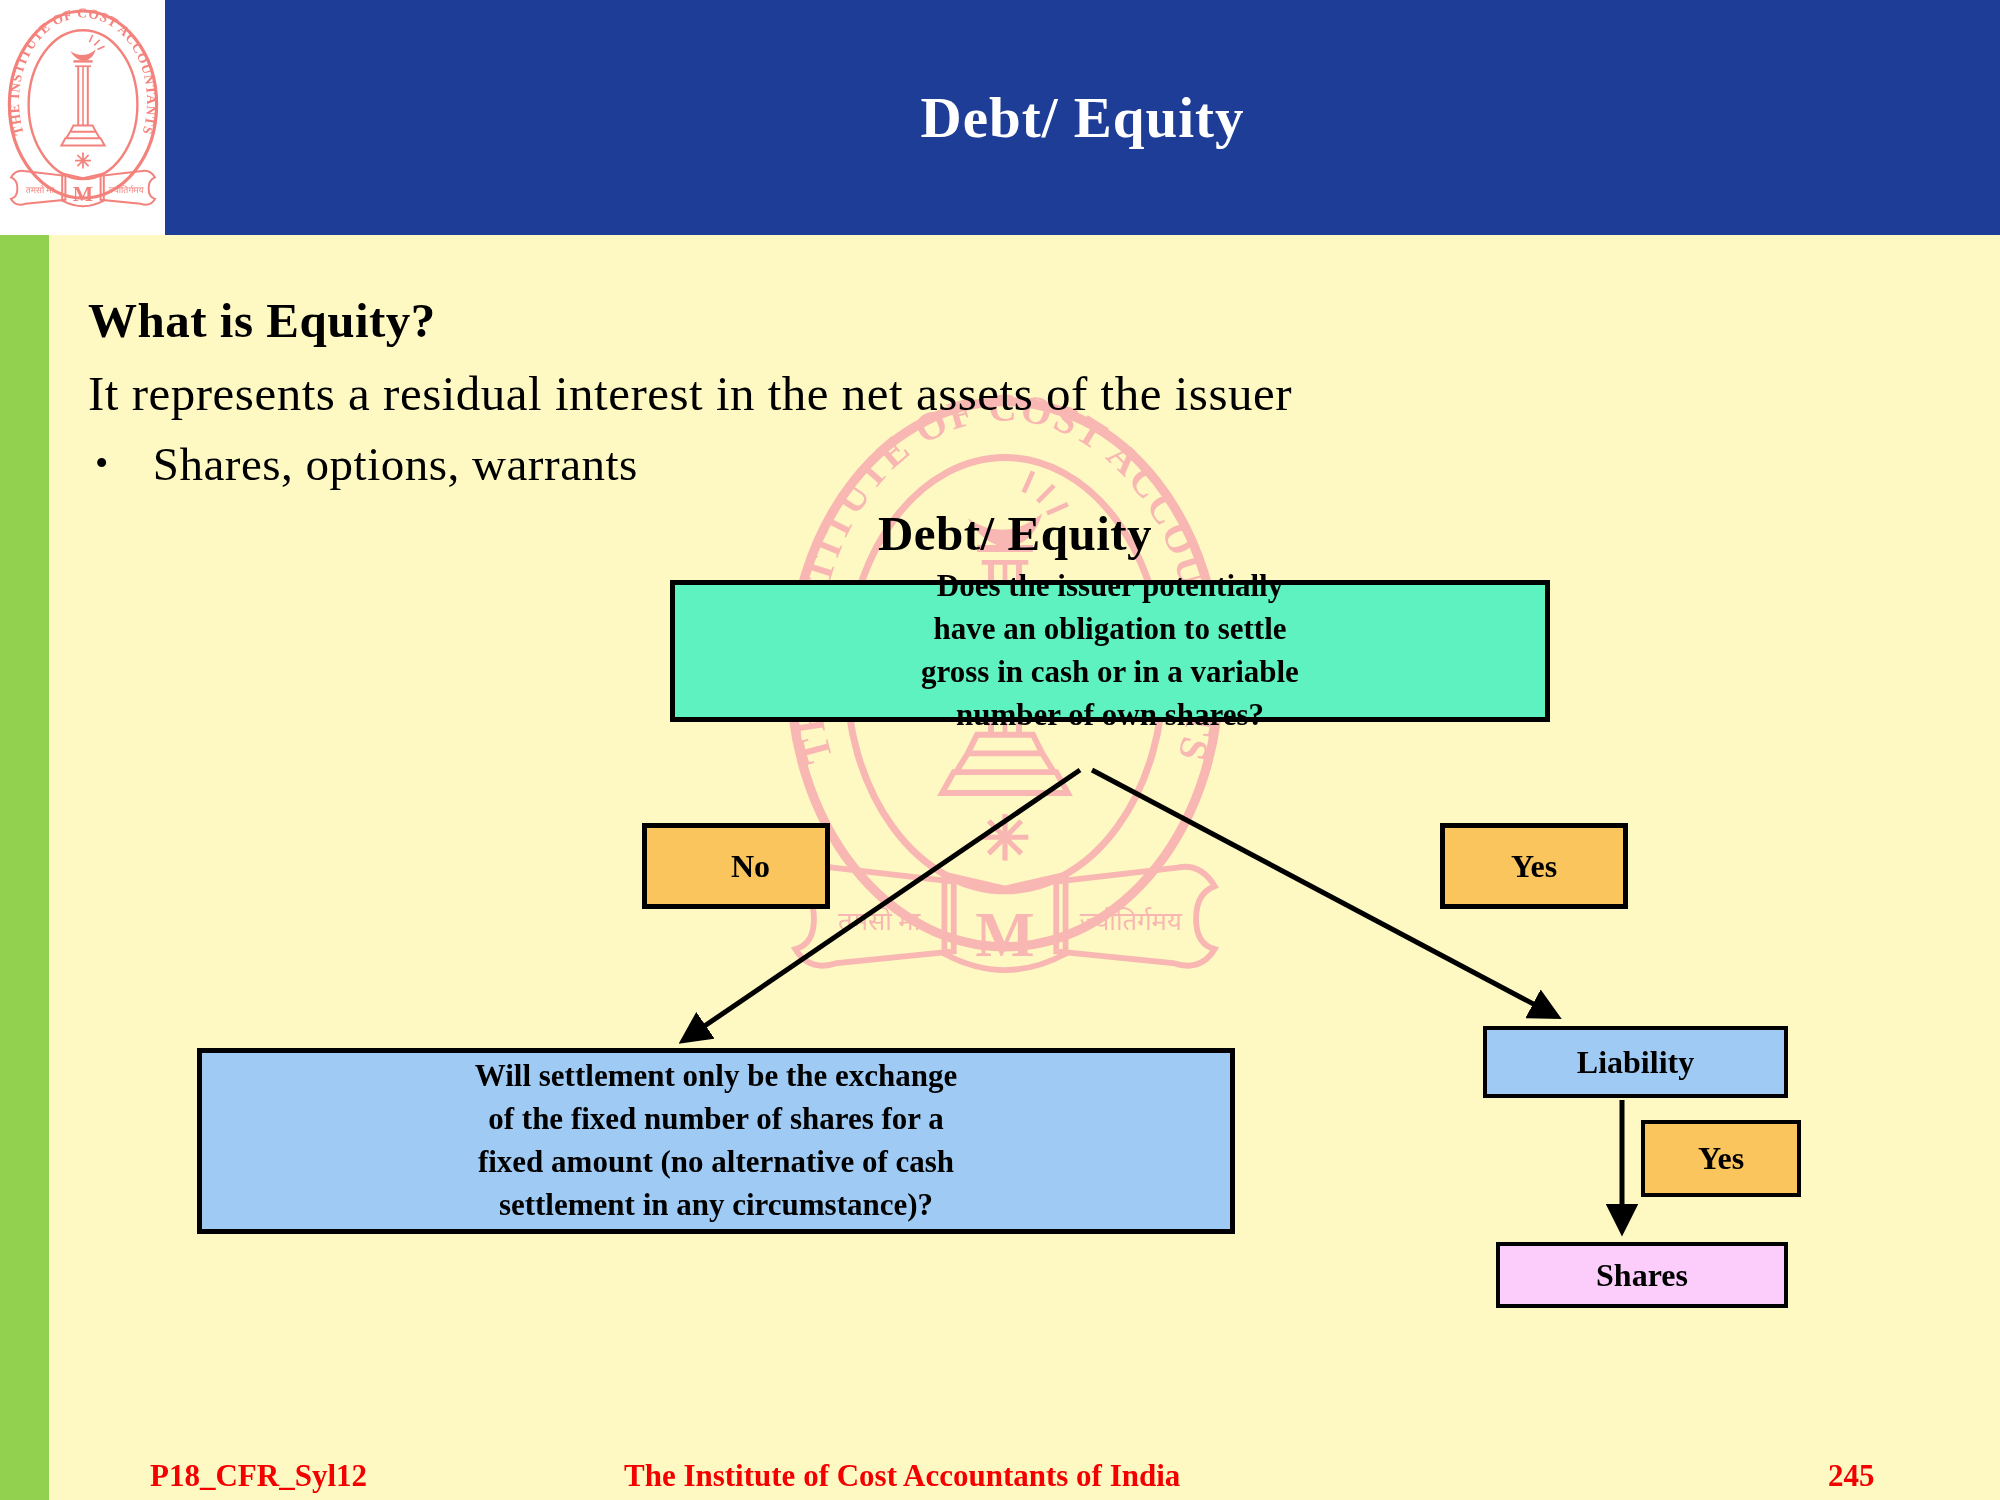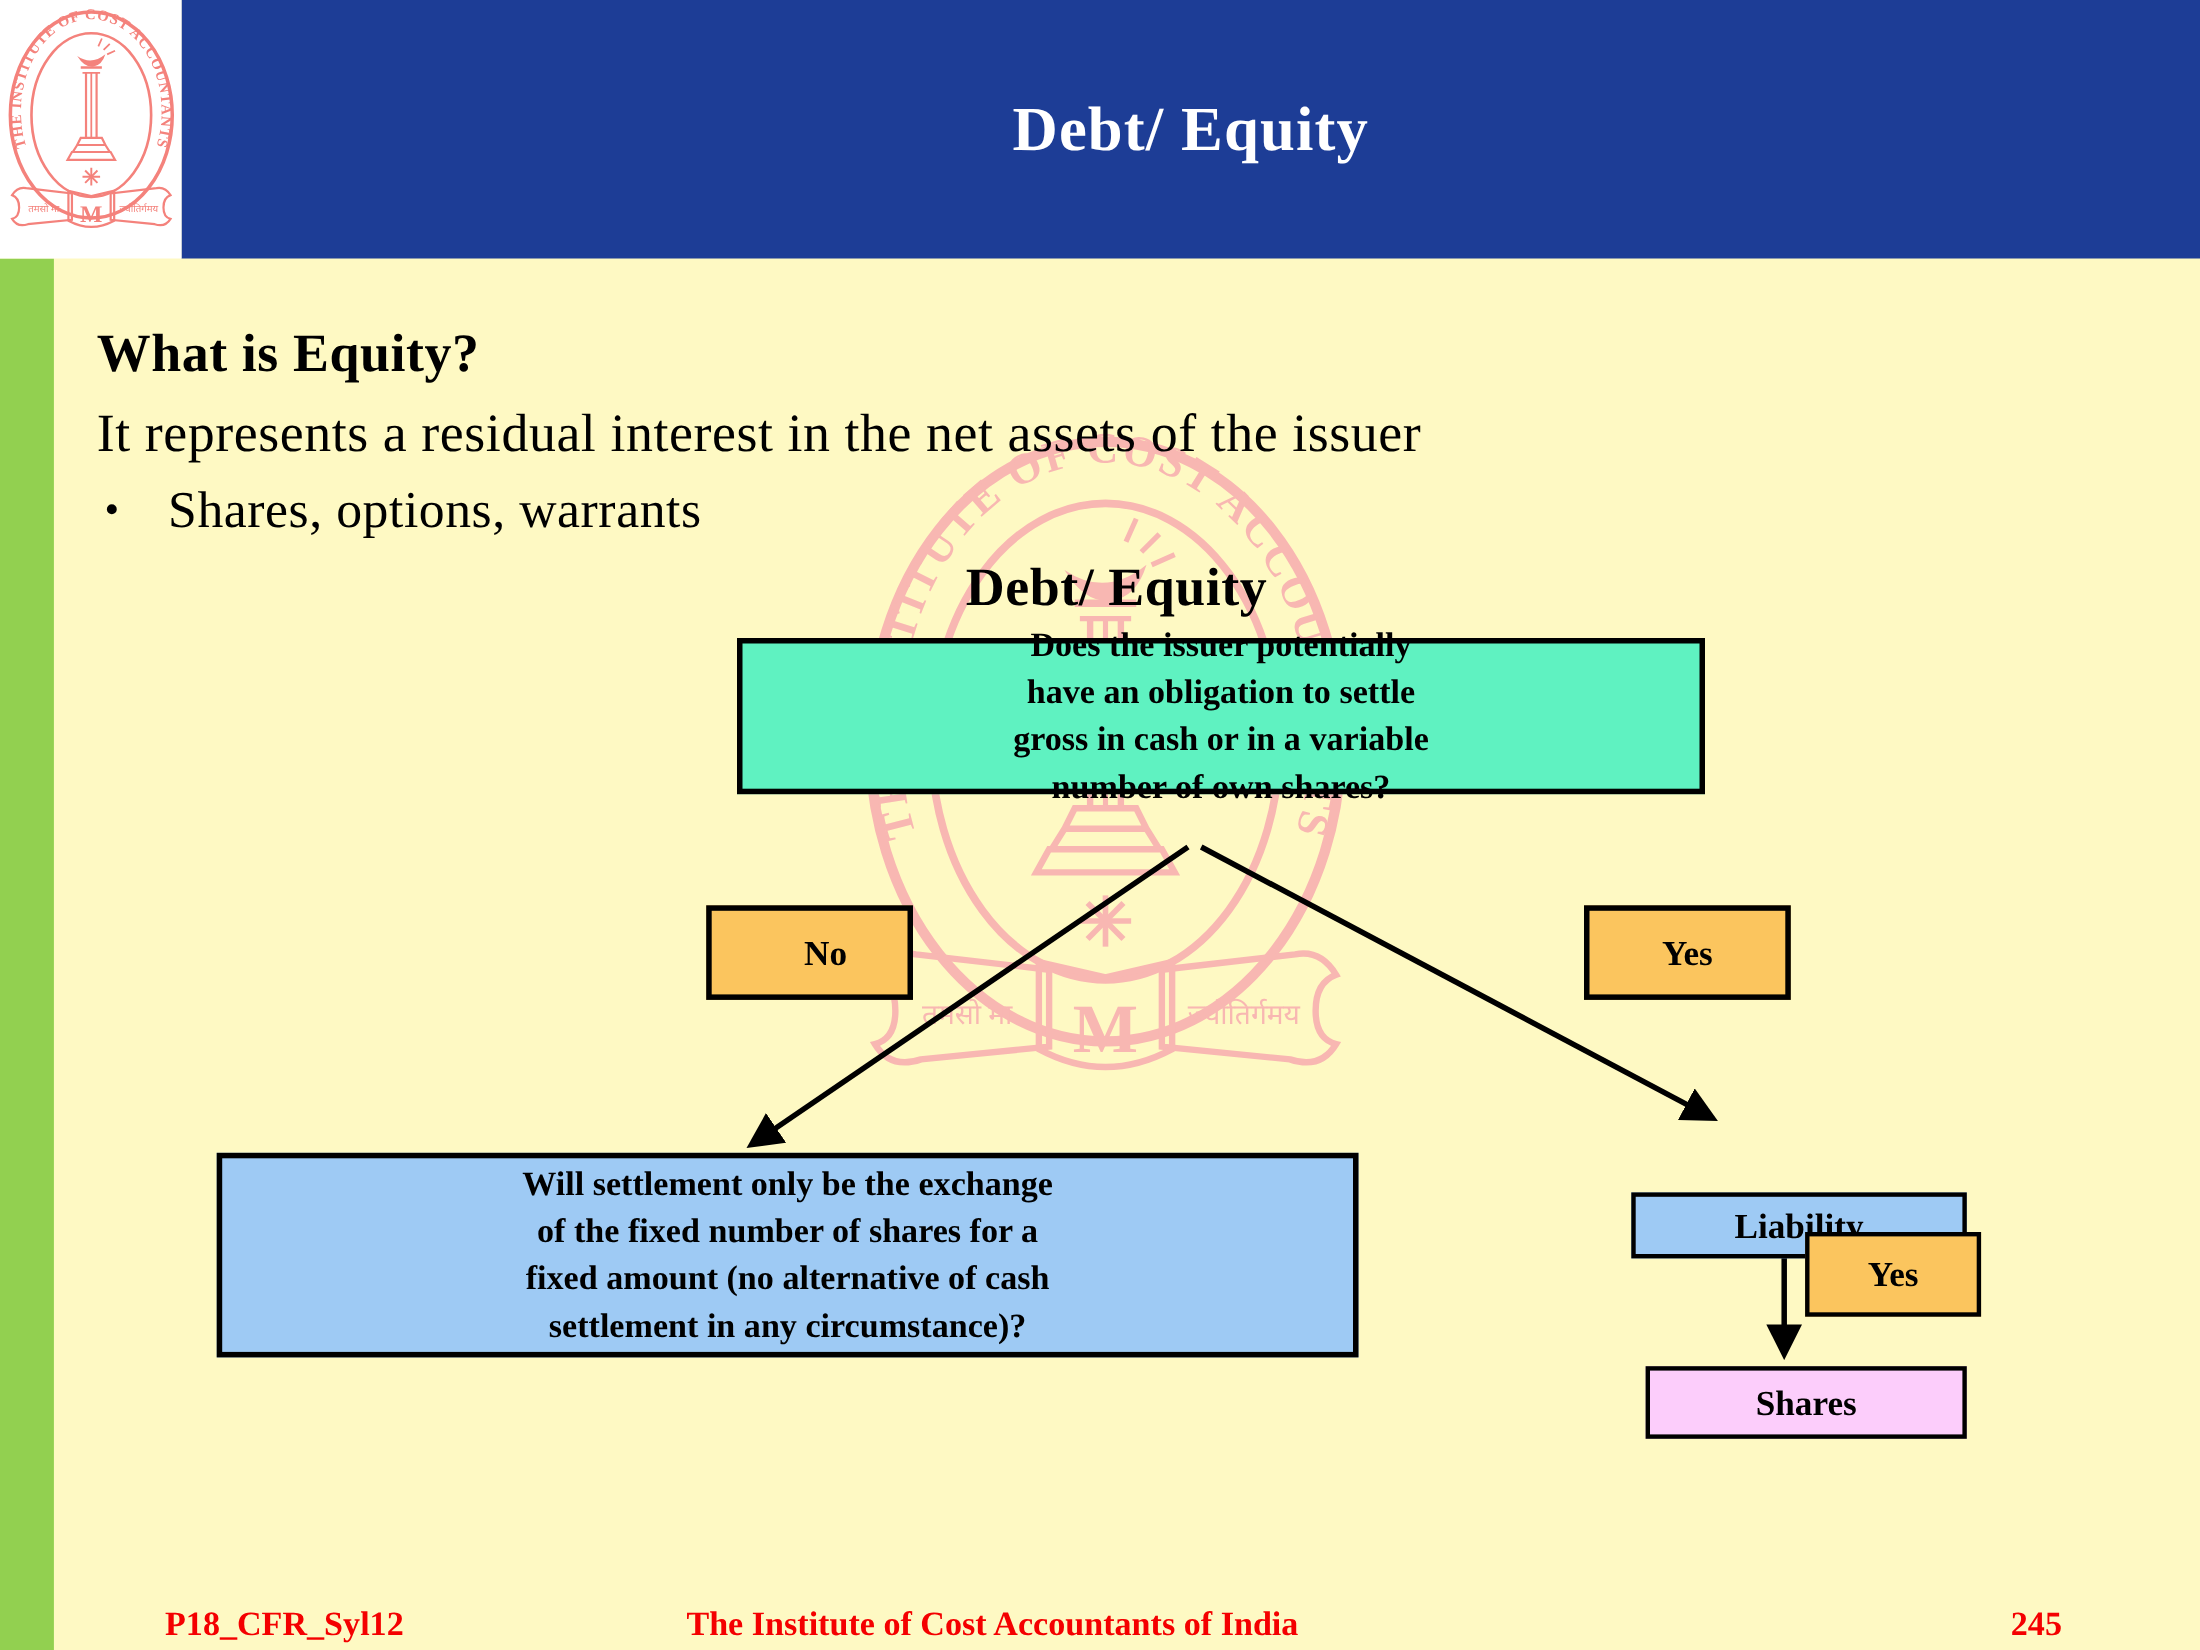--- a/index.html
+++ b/index.html
@@ -31,21 +31,21 @@
   .arrows{position:absolute;left:0;top:0;width:2000px;height:1500px;z-index:2;pointer-events:none;}
   .fc-box{
     position:absolute;border:5px solid #000;display:flex;align-items:center;justify-content:center;
     text-align:center;font-weight:bold;color:#000;z-index:3;box-sizing:border-box;
   }
   .pre{white-space:pre-line;}
   .fc-q1{left:670px;top:580px;width:880px;height:142px;background:var(--box-teal);font-size:31px;line-height:1.38;}
   .fc-no{left:642px;top:823px;width:188px;height:86px;background:var(--box-orange);font-size:32px;padding-left:29px;}
   .fc-yes1{left:1440px;top:823px;width:188px;height:86px;background:var(--box-orange);font-size:32px;}
   .fc-q2{left:150px;top:1048px;width:1038px;height:186px;background:var(--box-blue);font-size:31px;line-height:1.38;border-width:5px;margin-left:47px;}
-  .fc-liability{left:1483px;top:1084px;width:305px;height:60px;background:var(--box-blue);font-size:32px;border-width:4px;}
+  .fc-liability{left:1483px;top:1026px;width:305px;height:72px;background:var(--box-blue);font-size:32px;border-width:4px;}
   .fc-yes2{left:1641px;top:1120px;width:160px;height:77px;background:var(--box-orange);font-size:32px;border-width:4px;}
   .fc-equity{left:1496px;top:1242px;width:292px;height:66px;background:var(--box-pink);font-size:32px;border-width:4px;}
   
   .footer-item{position:absolute;top:1458px;font-size:31px;font-weight:bold;color:var(--footer-red);z-index:4;text-align:center;}
   .f-left{left:150px;}
   .f-center{left:624px;}
   .f-page{left:1828px;}
 </style>
 </head>
 <body>

